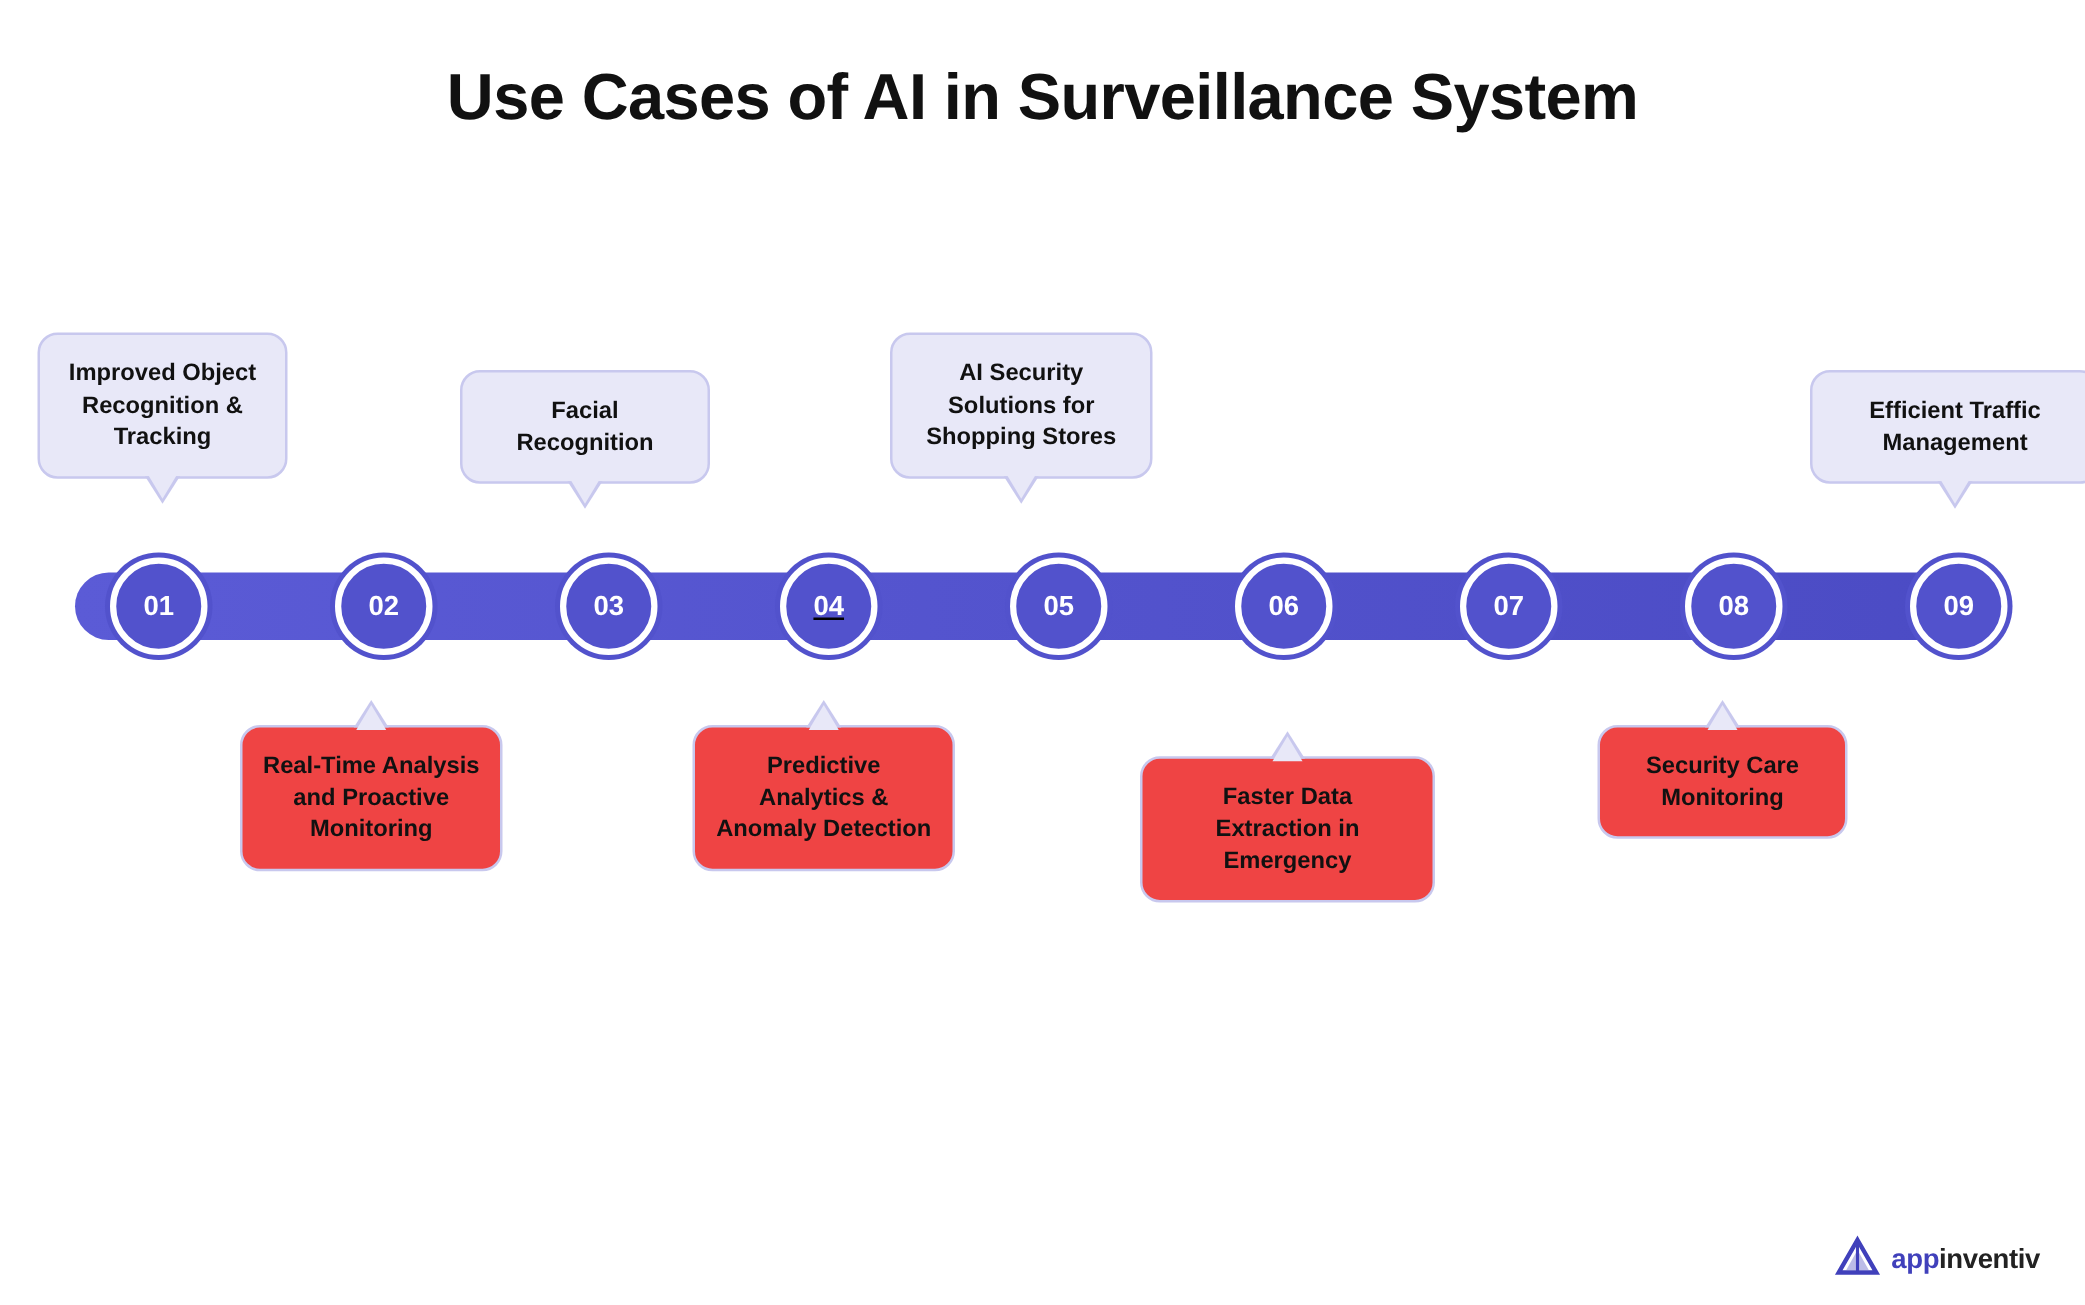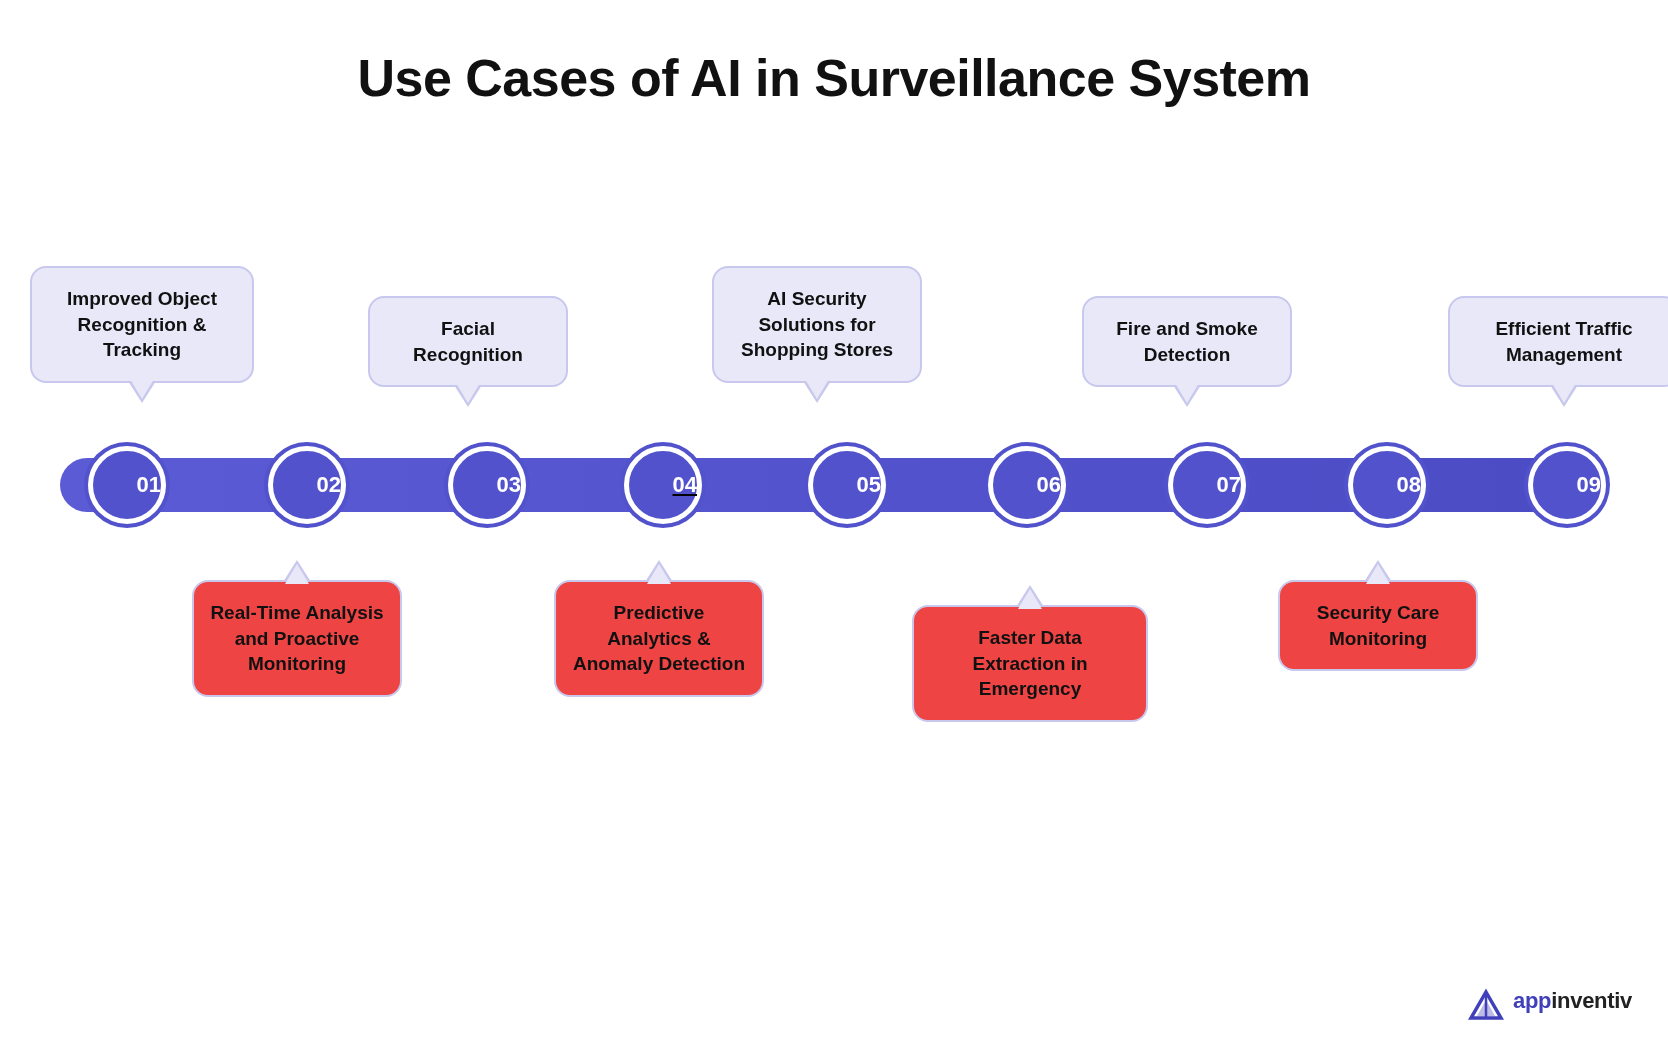--- a/index.html
+++ b/index.html
@@ -45,21 +45,21 @@
     .node {
       position: absolute;
       top: 298px;
       width: 78px;
       height: 78px;
       border-radius: 50%;
       background: #5252cc;
       border: 5px solid #ffffff;
       display: flex;
       align-items: center;
-      justify-content: flex-end;
+      justify-content: center;
       z-index: 3;
       box-shadow: 0 0 0 4px #5252cc;
     }
 
     .node span {
       color: #ffffff;
       font-size: 22px;
       font-weight: 800;
     }
 
@@ -142,20 +142,21 @@
       border-bottom: 20px solid #e8e8f8;
       z-index: 6;
     }
 
     
     .logo {
       position: absolute;
       bottom: 18px;
       right: 36px;
       display: flex;
+      align-items: center;
       gap: 8px;
     }
     .logo-icon {
       width: 38px;
       height: 38px;
     }
     .logo-text {
       font-size: 22px;
       font-weight: 700;
       color: #222;
@@ -195,35 +196,32 @@
   <div class="node" style="left:1168px;">
       <span>07</span>
     </div>
   <div class="node" style="left:1348px;">
       <span>08</span>
     </div>
   <div class="node" style="left:1528px;">
       <span>09</span>
     </div>
 
-  <div class="bubble-top" style="left:30px; top:118px; width:224px;">
+  <div class="bubble-top" style="left:30px; top:118px; width:200px;">
     Improved Object Recognition &amp; Tracking
   </div>
 
   <div class="bubble-top" style="left:368px; top:148px; width:200px;">
     Facial Recognition
   </div>
 
   <div class="bubble-top" style="left:712px; top:118px; width:210px;">
     AI Security Solutions for Shopping Stores
   </div>
 
-  <div class="bubble-top" style="left:1082px; top:148px; width:210px;">
-    Fire and Smoke Detection
-  </div>
 
   <div class="bubble-top" style="left:1448px; top:148px; width:232px;">
     Efficient Traffic Management
   </div>
 
   <div class="bubble-bottom" style="left:192px; top:432px; width:210px;">
     Real-Time Analysis and Proactive Monitoring
   </div>
 
   <div class="bubble-bottom" style="left:554px; top:432px; width:210px;">

